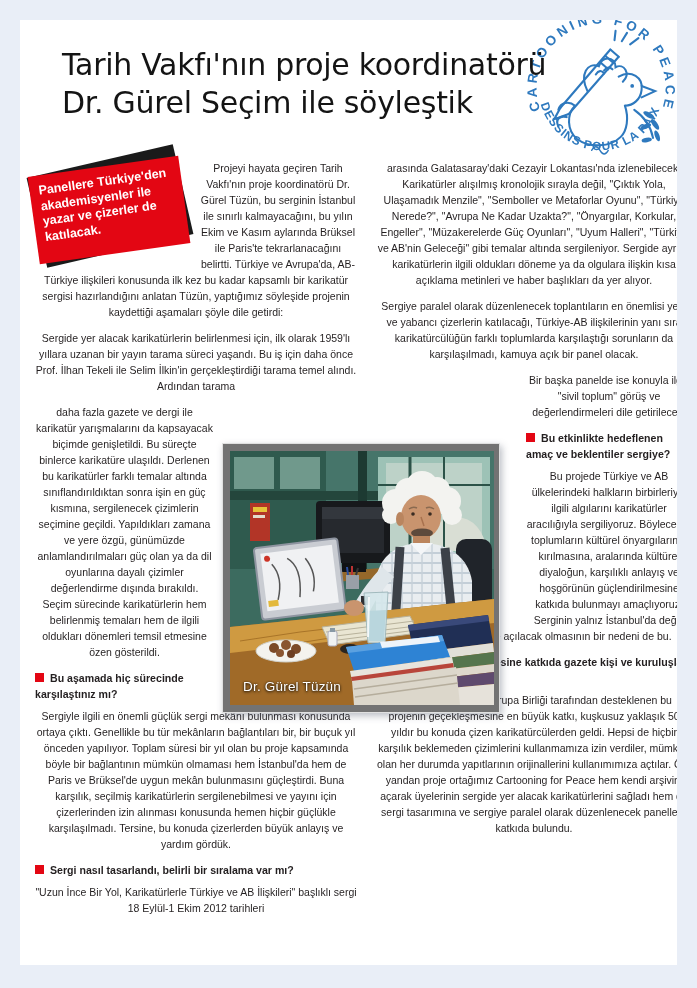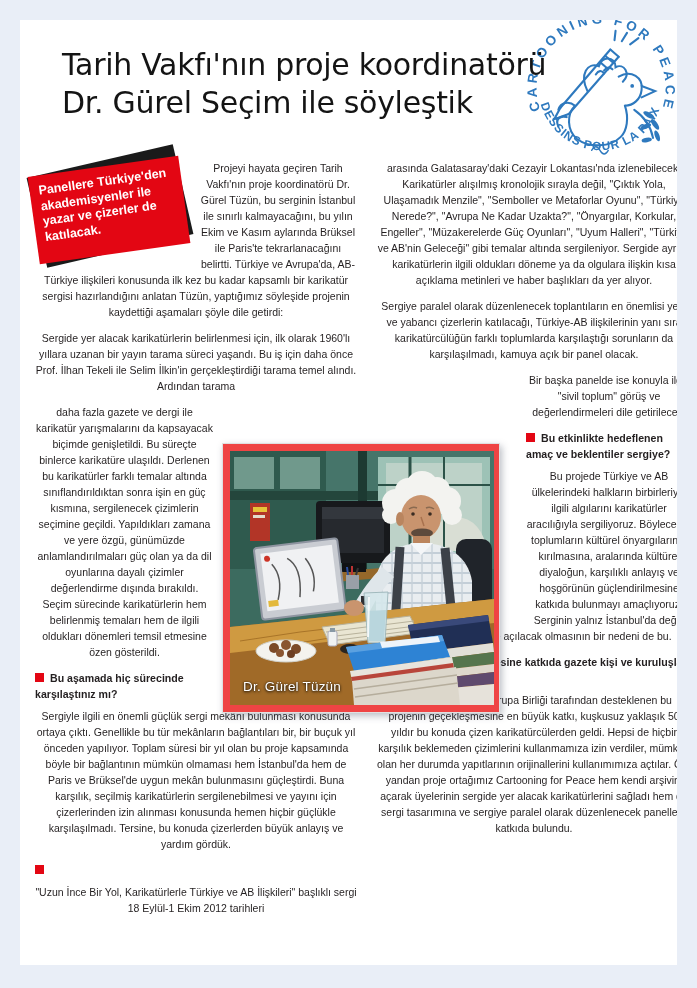--- a/index.html
+++ b/index.html
@@ -64,21 +64,21 @@
   }
   .banner-red{
     position:absolute;left:2px;top:8px;width:152px;height:88px;
     background:var(--accent-red);transform:rotate(-8deg);
     color:#fff;font-weight:bold;font-size:12.5px;line-height:15.5px;
     padding:8px 9px;
   }
   
   .photo{
     position:absolute;left:202px;top:423px;width:278px;height:270px;z-index:5;
-    background:#ef4444;padding:7px;
+    background:#737373;padding:7px;
     border:1px solid #e0e0e0;
     box-shadow:2px 3px 7px rgba(60,70,90,.35);
   }
   .photo svg{width:264px;height:254px;display:block;}
   .photo figcaption{
     position:absolute;left:20px;bottom:18px;
     color:#fff;font-size:13.5px;letter-spacing:.2px;
     text-shadow:0 1px 3px rgba(0,0,0,.85),0 0 2px rgba(0,0,0,.6);
   }
 </style>
@@ -138,28 +138,28 @@
     </svg>
   </div>
 
   <div class="col col-left">
     <div class="banner-float">
       <div class="banner-black"></div>
       <div class="banner-red">Panellere Türkiye'den akademisyenler ile yazar ve çizerler de katılacak.</div>
     </div>
     <p>Projeyi hayata geçiren Tarih Vakfı'nın proje koordinatörü Dr. Gürel Tüzün, bu serginin İstanbul ile sınırlı kalmayacağını, bu yılın Ekim ve Kasım aylarında Brüksel ile Paris'te tekrarlanacağını belirtti.  Türkiye ve Avrupa'da, AB-Türkiye ilişkileri konusunda ilk kez bu kadar kapsamlı bir karikatür sergisi hazırlandığını anlatan Tüzün, yaptığımız söyleşide projenin kaydettiği aşamaları şöyle dile getirdi:</p>
 
-    <p>Sergide yer alacak karikatürlerin belirlenmesi için, ilk olarak 1960'lı yıllara uzanan bir yayın tarama süreci yaşandı. Bu iş için daha önce Prof. İlhan Tekeli ile Selim İlkin'in gerçekleştirdiği tarama temel alındı. Ardından tarama</p>
+    <p>Sergide yer alacak karikatürlerin belirlenmesi için, ilk olarak 1959'lı yıllara uzanan bir yayın tarama süreci yaşandı. Bu iş için daha önce Prof. İlhan Tekeli ile Selim İlkin'in gerçekleştirdiği tarama temel alındı. Ardından tarama</p>
     <div class="spacer-r"></div>
     <p>daha fazla gazete ve dergi ile karikatür yarışmalarını da kapsayacak biçimde genişletildi. Bu süreçte binlerce karikatüre ulaşıldı. Derlenen bu karikatürler farklı temalar altında sınıflandırıldıktan sonra işin en güç kısmına, sergilenecek çizimlerin seçimine geçildi. Yapıldıkları zamana ve yere özgü, günümüzde anlamlandırılmaları güç olan ya da dil oyunlarına dayalı çizimler değerlendirme dışında bırakıldı. Seçim sürecinde karikatürlerin hem belirlenmiş temaları hem de ilgili oldukları dönemleri temsil etmesine özen gösterildi.</p>
 
     <h3 class="q"><span class="bullet"></span><span>Bu aşamada hiç sürecinde karşılaştınız mı?</span></h3>
     <p>Sergiyle ilgili en önemli güçlük sergi mekânı bulunması konusunda ortaya çıktı. Genellikle bu tür mekânların bağlantıları bir, bir buçuk yıl önceden yapılıyor. Toplam süresi bir yıl olan bu proje kapsamında böyle bir bağlantının mümkün olmaması hem İstanbul'da hem de Paris ve Brüksel'de uygun mekân bulunmasını güçleştirdi. Buna karşılık, seçilmiş karikatürlerin sergilenebilmesi ve yayını için çizerlerinden izin alınması konusunda hemen hiçbir güçlükle karşılaşılmadı. Tersine, bu konuda çizerlerden büyük anlayış ve yardım gördük.</p>
 
-    <h3 class="q"><span class="bullet"></span></h3>
+    <h3 class="q"><span class="bullet"></span><span>Sergi nasıl tasarlandı, belirli bir sıralama var mı?</span></h3>
     <p>"Uzun İnce Bir Yol, Karikatürlerle Türkiye ve AB İlişkileri" başlıklı sergi 18 Eylül-1 Ekim 2012 tarihleri</p>
   </div>
 
   <div class="col col-right">
     <p>arasında Galatasaray'daki Cezayir Lokantası'nda izlenebilecek. Karikatürler alışılmış kronolojik sırayla değil, "Çıktık Yola, Ulaşamadık Menzile", "Semboller ve Metaforlar Oyunu", "Türkiye Nerede?", "Avrupa Ne Kadar Uzakta?", "Önyargılar, Korkular, Engeller", "Müzakerelerde Güç Oyunları", "Uyum Halleri", "Türkiye ve AB'nin Geleceği" gibi temalar altında sergileniyor. Sergide ayrıca karikatürlerin ilgili oldukları döneme ya da olgulara ilişkin kısa açıklama metinleri ve haber başlıkları da yer alıyor.</p>
 
     <p>Sergiye paralel olarak düzenlenecek toplantıların en önemlisi yerli ve yabancı çizerlerin katılacağı, Türkiye-AB ilişkilerinin yanı sıra karikatürcülüğün farklı toplumlarda karşılaştığı sorunların da karşılaşılmadı, kamuya açık bir panel olacak.</p>
     <div class="spacer-l"></div>
     <p>Bir başka panelde ise konuyla ilgili "sivil toplum" görüş ve değerlendirmeleri dile getirilecek.</p>
 

